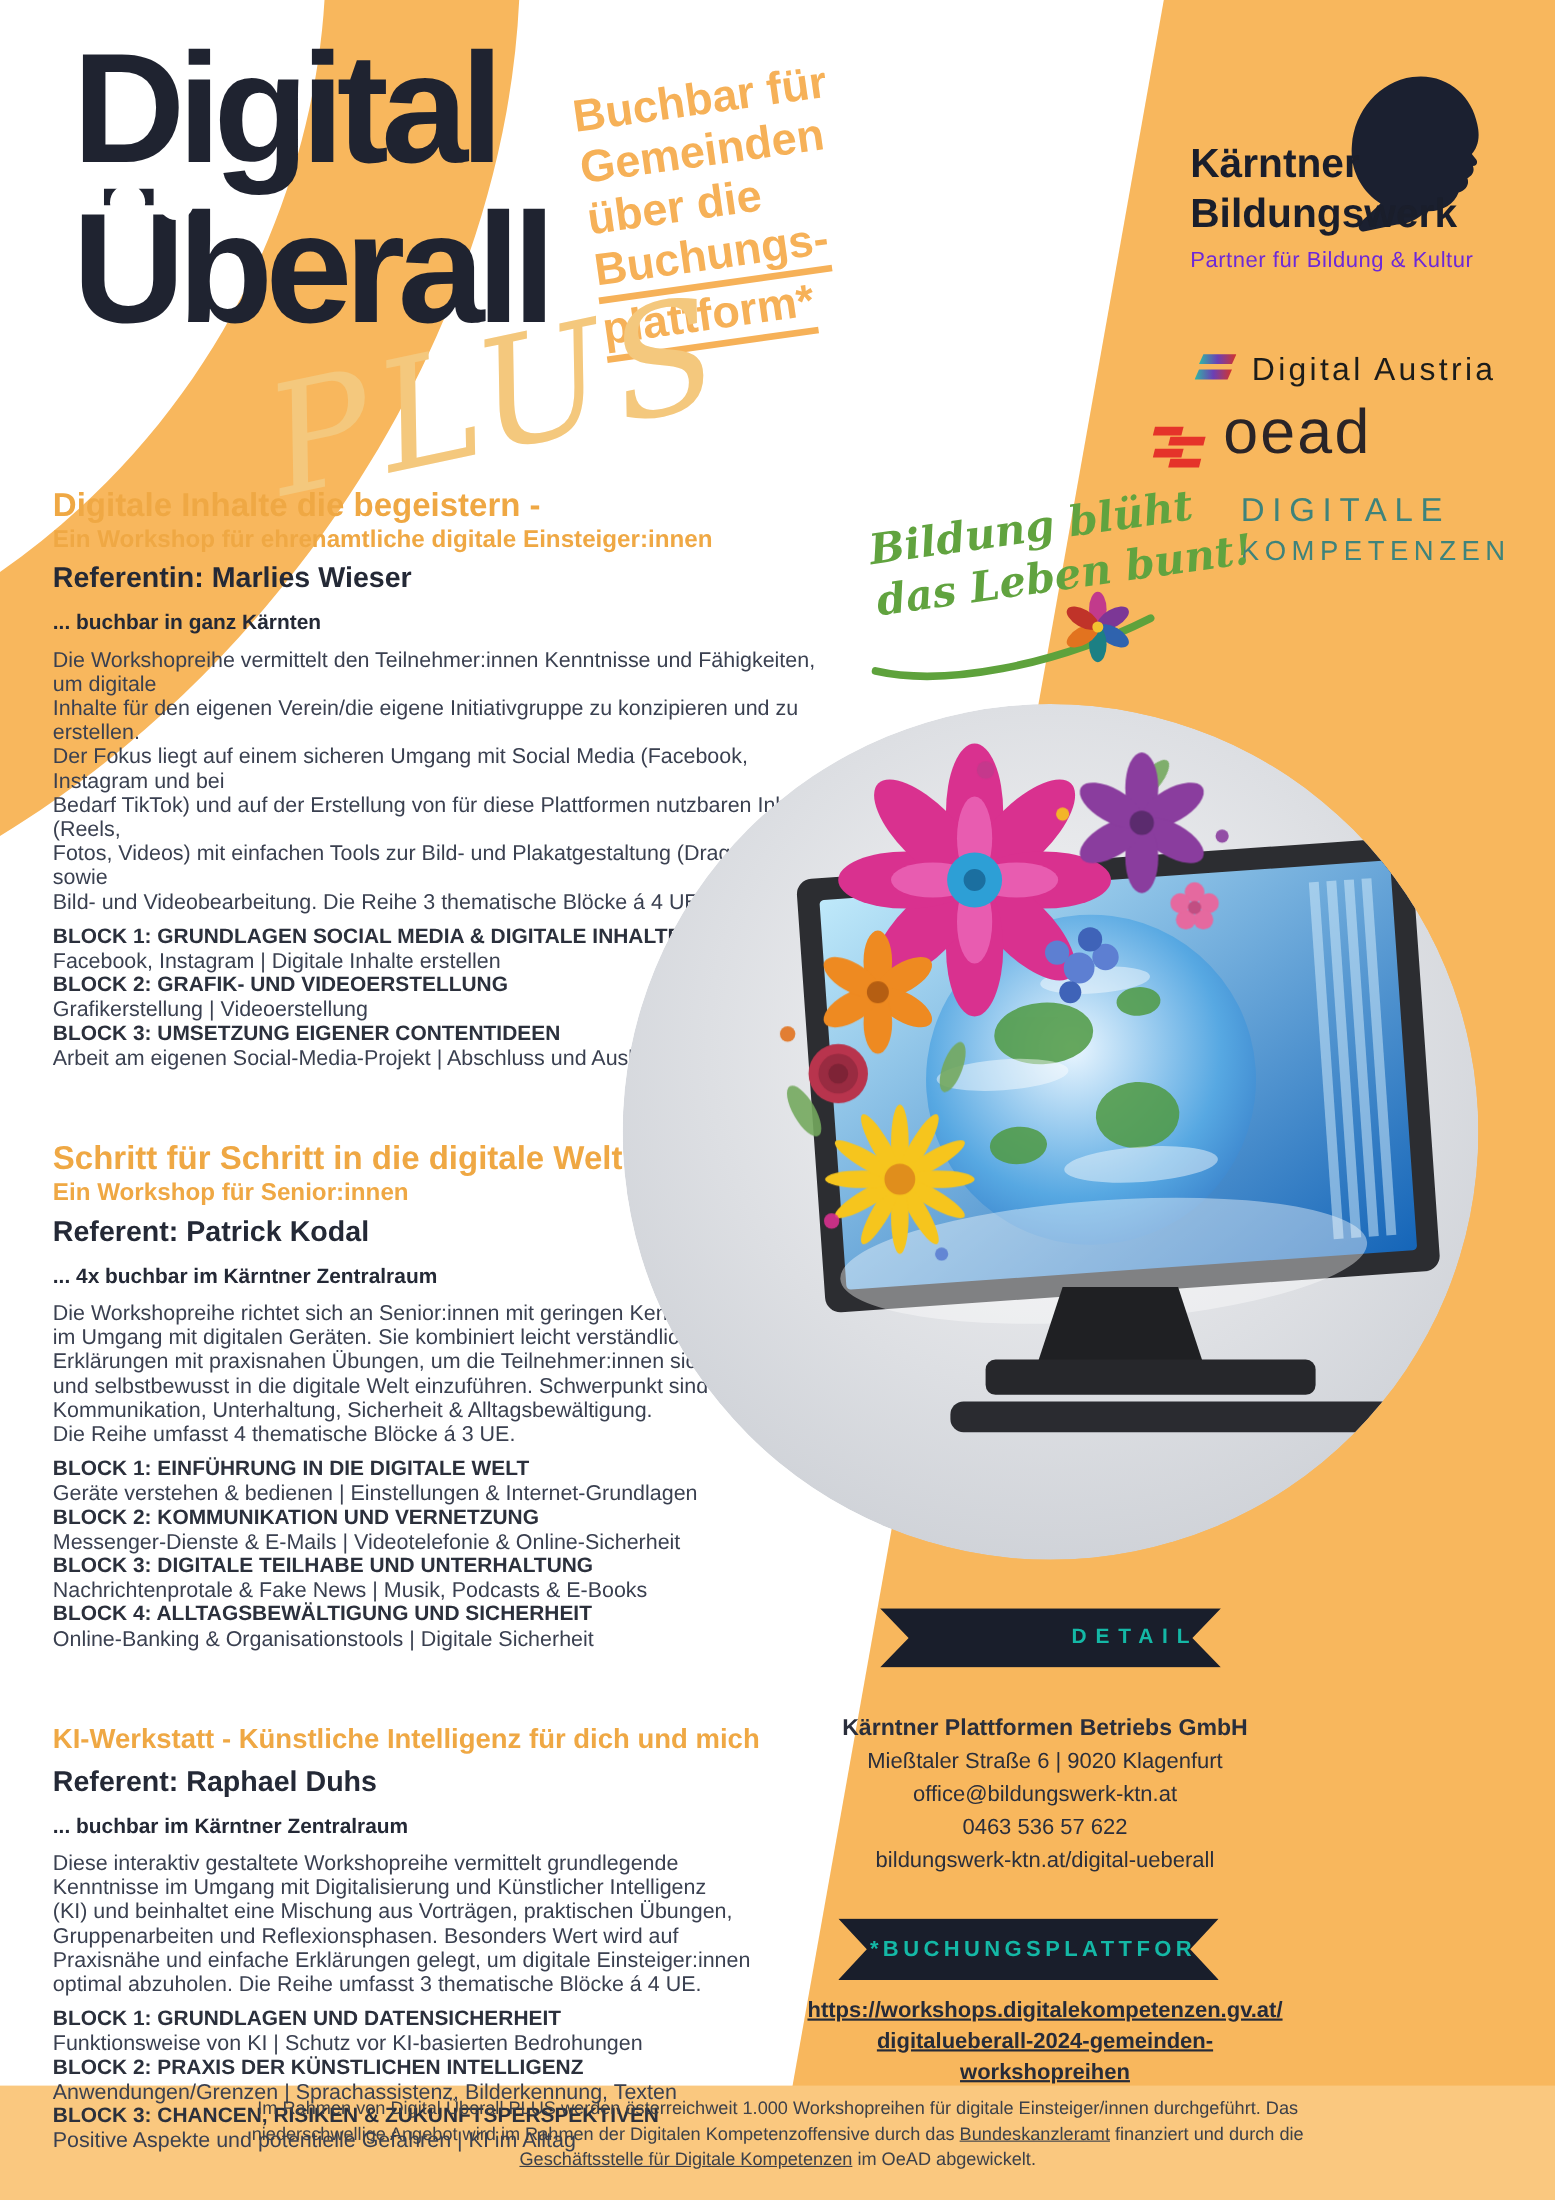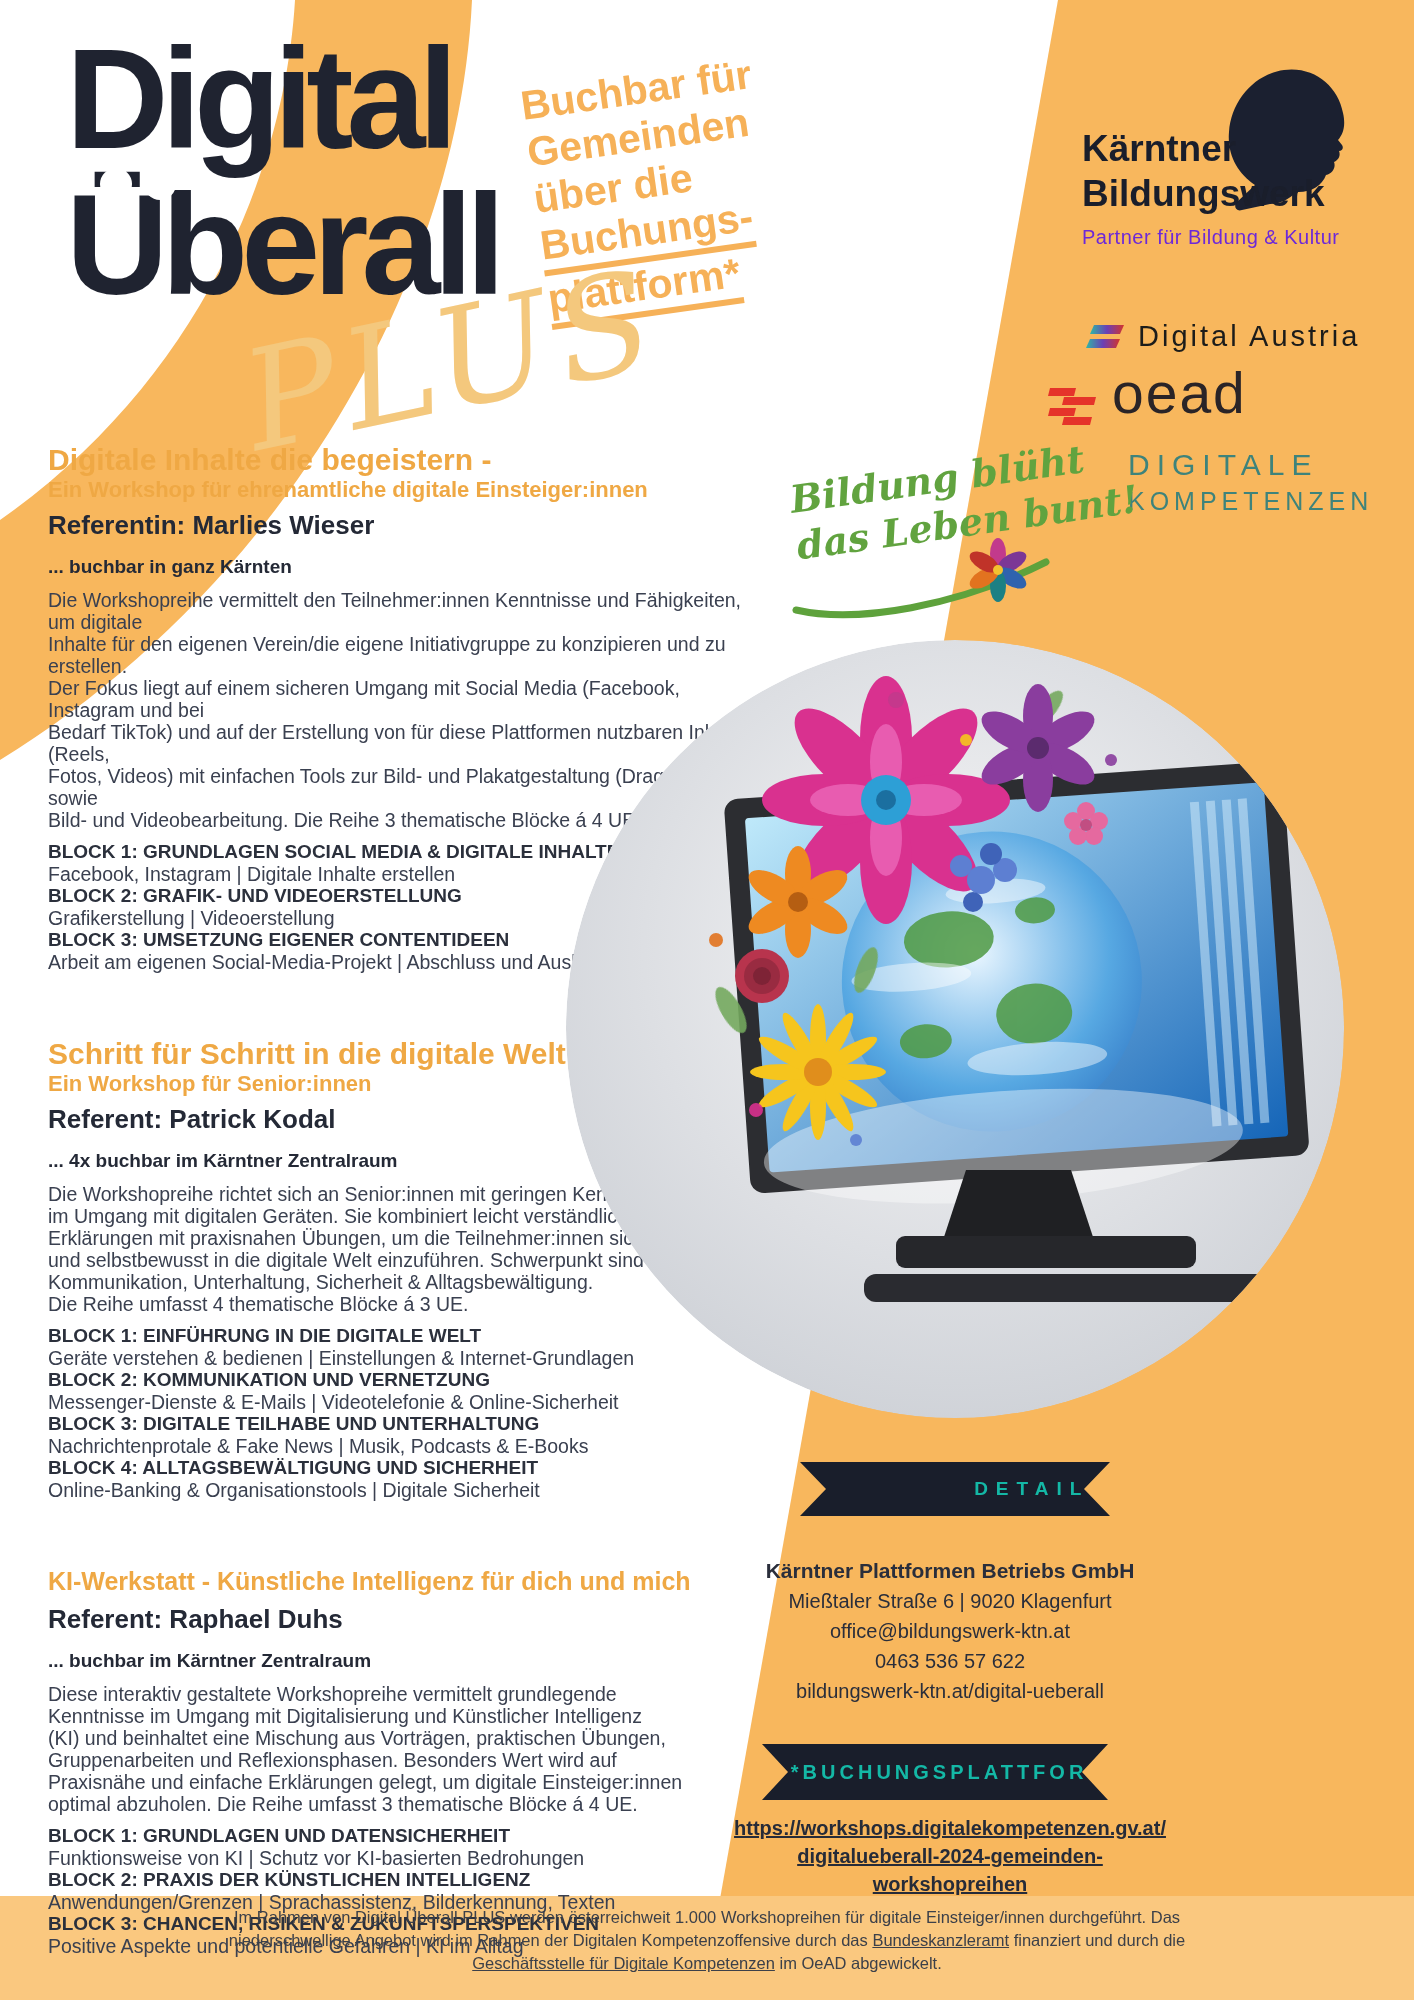--- a/index.html
+++ b/index.html
@@ -24,21 +24,21 @@
   .badge{left:534px;top:66px;transform:rotate(-8deg);z-index:3;color:#F6B158;font-weight:700;
     font-size:41px;line-height:47px;}
   .badge div{width:fit-content;}
   .badge .u{border-bottom:6px solid #F6B158;padding-bottom:1px;}
 
   
   .kbw-text{left:1082px;top:126px;color:#1A1E2B;z-index:3;}
   .kbw-text .l{font-size:37px;font-weight:700;line-height:45px;}
   .kbw-tagline{font-size:20px;font-weight:400;color:#6d28d9;margin-top:10px;letter-spacing:.5px;}
   .head-svg{left:1222px;top:66px;z-index:2;}
-  .da-row{left:1086px;top:320px;display:flex;align-items:center;gap:14px;z-index:3;}
+  .da-row{left:1086px;top:320px;display:flex;gap:14px;z-index:3;}
   .da-label{font-size:29px;letter-spacing:3px;color:#1C1C1A;}
   .oead-icon{left:1048px;top:386px;z-index:3;}
   .oead-word{left:1112px;top:360px;font-size:57px;color:#2A2427;letter-spacing:2px;z-index:3;}
   .oead-sub1{left:1128px;top:448px;font-size:30px;letter-spacing:7px;color:#3E837B;z-index:3;}
   .oead-sub2{left:1128px;top:487px;font-size:25px;letter-spacing:5px;color:#3E837B;z-index:3;}
 
   
   .handwriting{left:792px;top:452px;transform:rotate(-8deg);z-index:3;color:#61A33F;
     font-family:"DejaVu Serif",serif;font-style:italic;font-weight:700;font-size:38px;line-height:47px;}
   .flourish-svg{left:788px;top:532px;z-index:3;}

